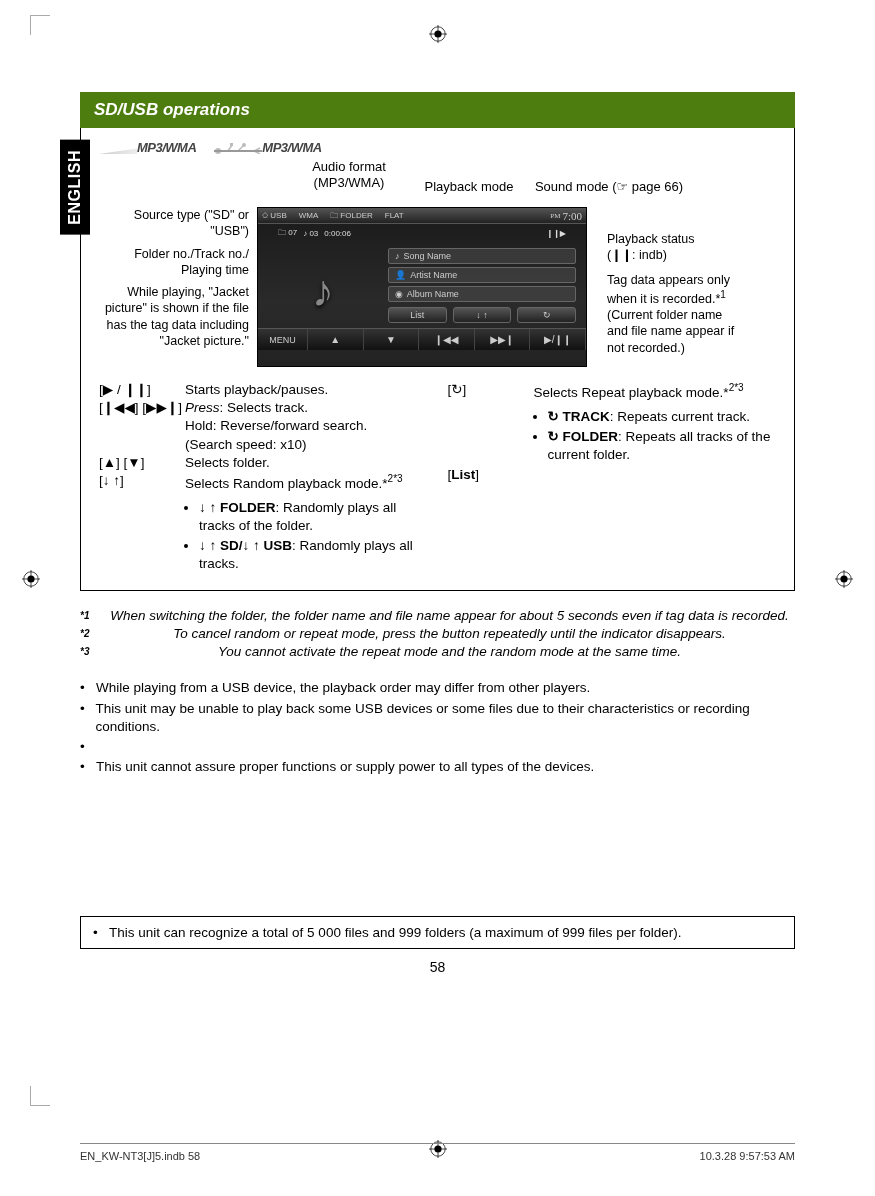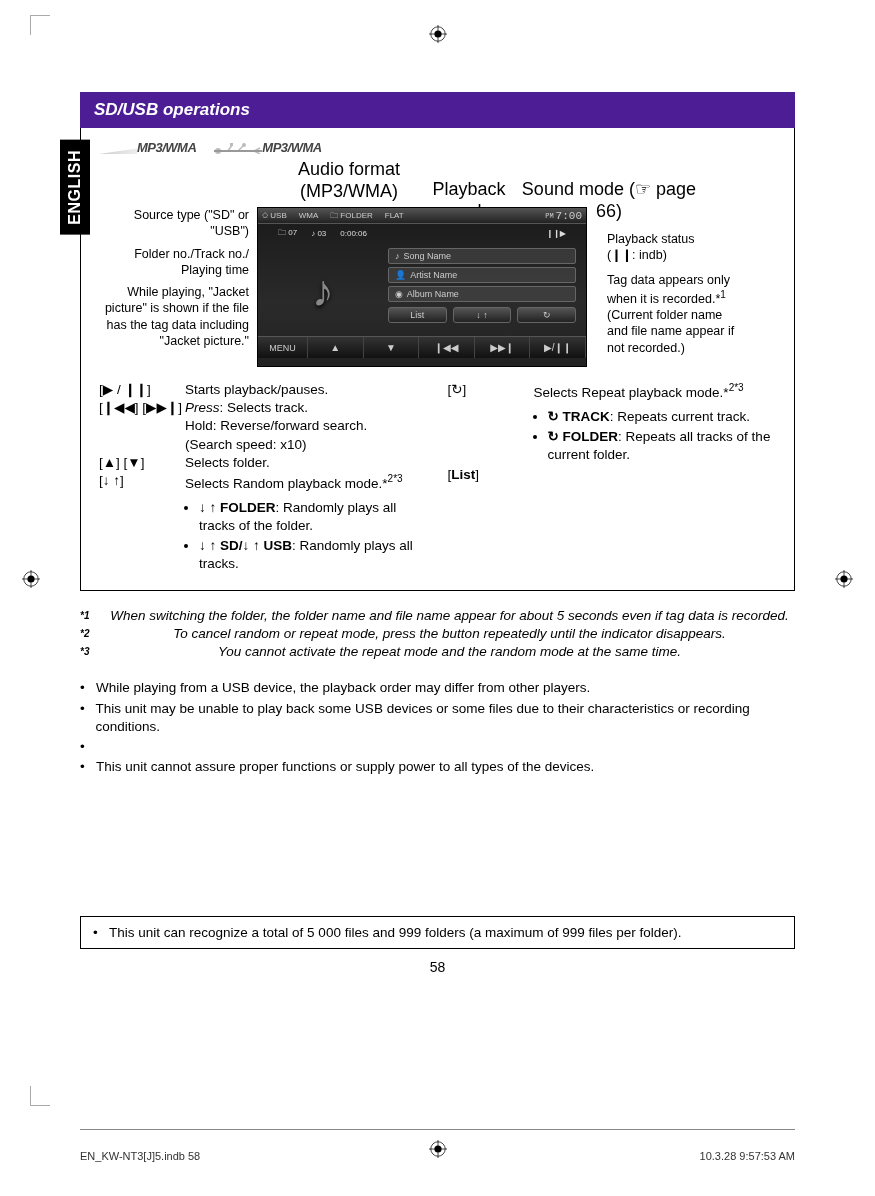--- a/index.html
+++ b/index.html
@@ -47,21 +47,21 @@
     background: #000; color: #fff;
     font-weight: bold;
     writing-mode: vertical-rl;
     transform: rotate(180deg);
     padding: 10px 6px;
     font-size: 16px;
     letter-spacing: 0.5px;
   }
 
   .section-title {
-    background: #4c1d95;
+    background: #4d7c0f;
     color: #fff;
     font-style: italic;
     font-weight: bold;
     font-size: 17px;
     padding: 8px 14px;
     margin-bottom: 0;
   }
 
   .main-box {
     border: 1.5px solid #000;
@@ -99,21 +99,21 @@
     font-style: italic;
     color: #444;
     text-shadow: 1px 1px 0 #fff, -1px -1px 0 #fff, 1px -1px 0 #fff, -1px 1px 0 #fff;
     font-size: 13px;
     letter-spacing: -0.5px;
   }
 
   .labels-row {
     position: relative;
     height: 48px;
-    font-size: 18px;
+    font-size: 13px;
     text-decoration: underline;
   }
   .lbl { position: absolute; text-align: center; line-height: 1.2; }
   .lbl.audioformat { left: 190px; top: 0; width: 120px; }
   .lbl.playback { left: 310px; top: 20px; width: 120px; }
   .lbl.soundmode { left: 420px; top: 20px; width: 180px; }
 
   .diagram-wrap {
     position: relative;
     display: flex;
@@ -151,24 +151,24 @@
   .screen .topbar {
     height: 16px;
     background: linear-gradient(#555,#222);
     display: flex; align-items: center;
     font-size: 8px;
     padding: 0 4px;
     border-bottom: 1px solid #555;
     gap: 12px;
   }
   .screen .topbar span { display: inline-flex; align-items: center; gap: 2px; }
-  .screen .clock { margin-left: auto; font-family: Liberation Mono, monospace; font-size: 11px; }
+  .screen .clock { margin-left: auto; font-family: Liberation Serif, serif; font-size: 11px; }
   .screen .info-row {
     display: flex; font-size: 8px; padding: 2px 20px;
-    gap: 14px;
+    gap: 6px;
     color: #ddd;
     align-items: center;
   }
   .screen .play-area {
     display: flex; height: 92px; padding-top: 6px;
   }
   .screen .album {
     flex: 0 0 130px;
     display: flex; align-items: center; justify-content: center;
     color: #555; font-size: 9px;
@@ -196,21 +196,21 @@
   .screen .meta-btns > div {
     flex: 1;
     background: linear-gradient(#555,#222);
     border: 1px solid #666;
     border-radius: 3px;
     text-align: center;
     padding: 2px 0;
     font-size: 9px;
   }
   .screen .bottombar {
-    position: absolute; bottom: 8px; left: 0; right: 0;
+    position: absolute; bottom: 16px; left: 0; right: 0;
     height: 22px;
     background: linear-gradient(#333,#111);
     border-top: 1px solid #555;
     display: flex;
   }
   .screen .bottombar > div {
     flex: 1;
     border-right: 1px solid #444;
     display: flex; align-items: center; justify-content: center;
     font-size: 10px;
@@ -274,21 +274,21 @@
     font-size: 14px;
     margin-top: 10px;
   }
 
   .footer {
     position: absolute;
     bottom: 34px; left: 80px; right: 80px;
     display: flex; justify-content: space-between;
     font-size: 11px;
     border-top: 1px solid #888;
-    padding-top: 20px;
+    padding-top: 6px;
     color: #333;
   }
 
   .glyph { font-family: "Segoe UI Symbol","Arial", sans-serif; }
   .bold { font-weight: bold; }
 </style>
 </head>
 <body>
 
 <div class="page">

